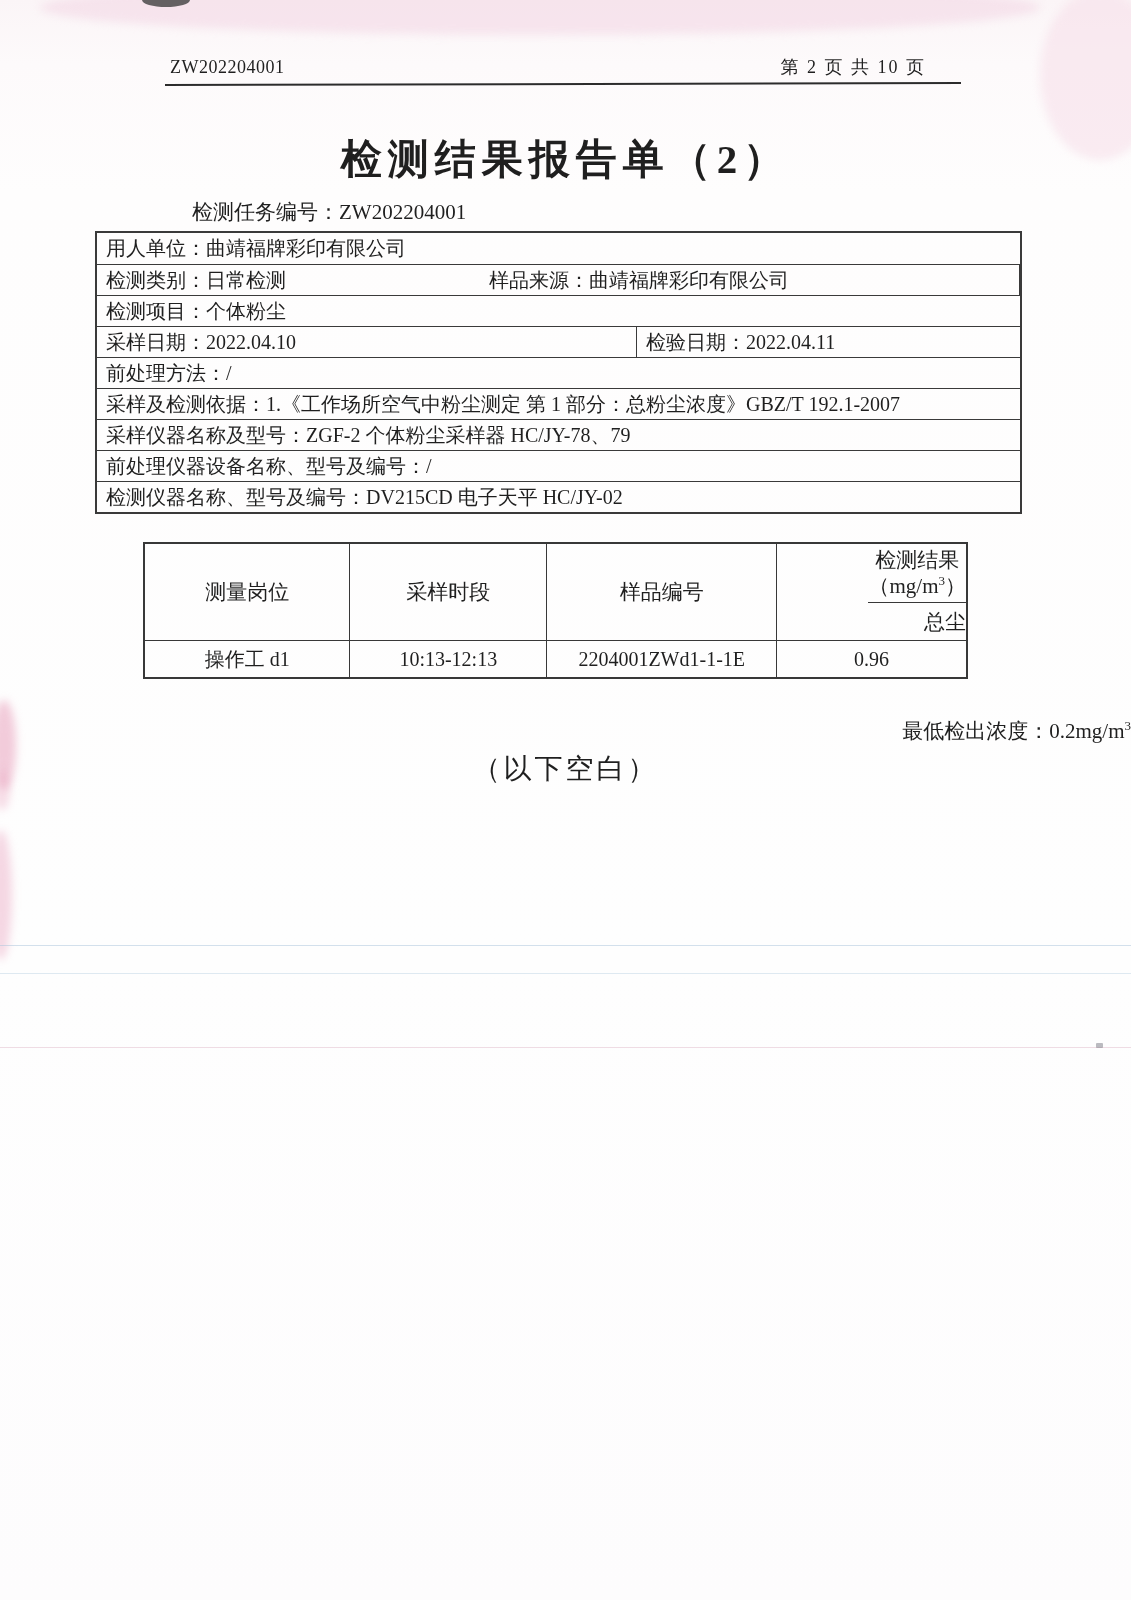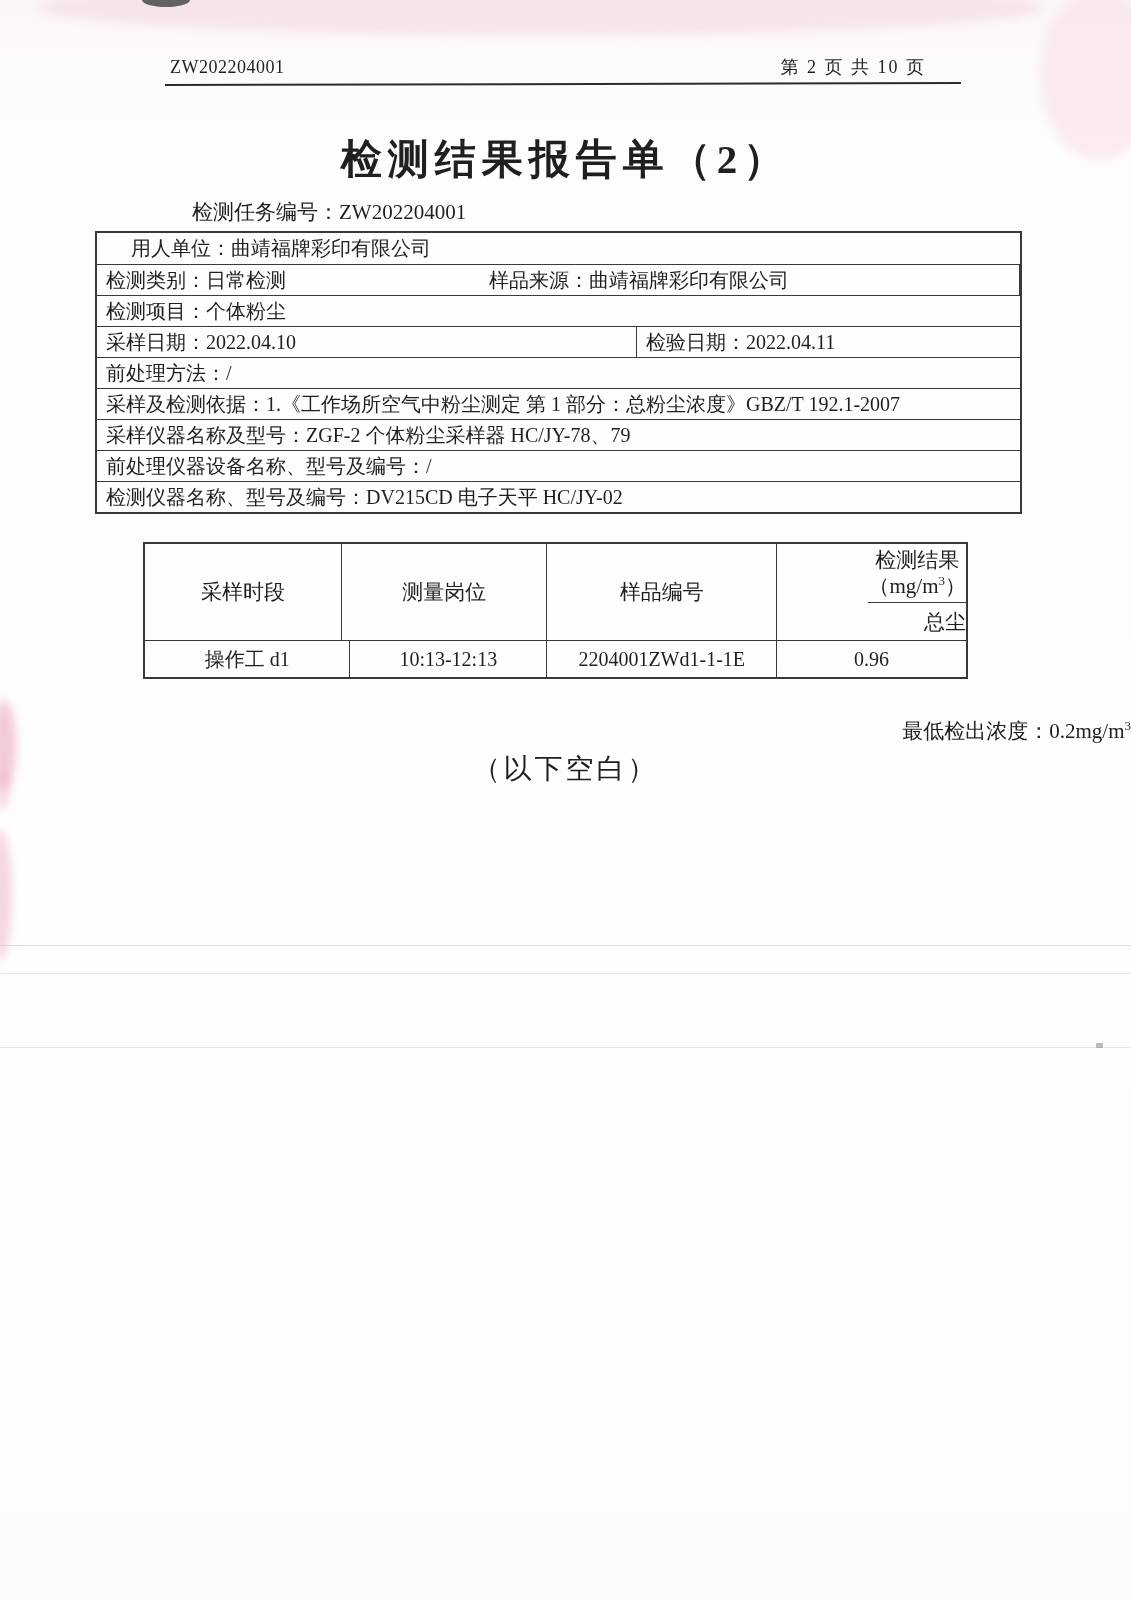--- a/index.html
+++ b/index.html
@@ -21,21 +21,21 @@
   .page-indicator{top:55px;right:205px;font-size:18px;letter-spacing:2px;}
   .header-rule{left:165px;top:83px;width:796px;height:2px;background:#2c2c2c;transform:rotate(-0.15deg);}
 
   
   .title{left:0;top:132px;width:1131px;text-align:center;font-size:41px;font-weight:bold;letter-spacing:6px;}
   .task-line{left:172px;top:198px;font-size:21px;margin-left:20px;}
 
   
   .info-table{left:95px;top:231px;width:927px;border:2px solid #3a3a3a;background:transparent;}
   .info-row{display:flex;height:31px;border-top:1.5px solid #3a3a3a;align-items:center;box-sizing:border-box;}
-  .info-row:first-child{border-top:none;padding-left:25px;}
+  .info-row:first-child{border-top:none;}
   .info-cell{height:100%;display:flex;align-items:center;padding-left:9px;font-size:20px;white-space:nowrap;box-sizing:border-box;}
   .info-cell.full{width:100%;}
   .info-cell.left{width:58.5%;border-right:1.5px solid #3a3a3a;}
   .info-cell.right{width:41.5%;}
 
   
   .results-table{left:143px;top:542px;width:825px;border:2px solid #383838;}
   .rt-header{display:flex;height:96px;box-sizing:border-box;}
   .rt-hcell{display:flex;align-items:center;justify-content:center;font-size:21px;border-right:1.5px solid #383838;box-sizing:border-box;}
   .rt-hcell:last-child{border-right:none;align-items:flex-end;}
@@ -99,22 +99,22 @@
   <div class="info-row">
     <div class="info-cell full">前处理仪器设备名称、型号及编号：/</div>
   </div>
   <div class="info-row">
     <div class="info-cell full">检测仪器名称、型号及编号：DV215CD 电子天平 HC/JY-02</div>
   </div>
 </div>
 
 <div class="abs results-table">
   <div class="rt-header">
+    <div class="rt-hcell c1">测量岗位</div>
     <div class="rt-hcell c2">采样时段</div>
-    <div class="rt-hcell c1">测量岗位</div>
     <div class="rt-hcell c3">样品编号</div>
     <div class="rt-hcell c4 rt-result-head" style="padding:0;">
       <div class="rt-result-top">
         <span>检测结果</span>
         <span><span>（mg/m</span><sup>3</sup><span>）</span></span>
       </div>
       <div class="rt-result-bottom">总尘</div>
     </div>
   </div>
   <div class="rt-row">

